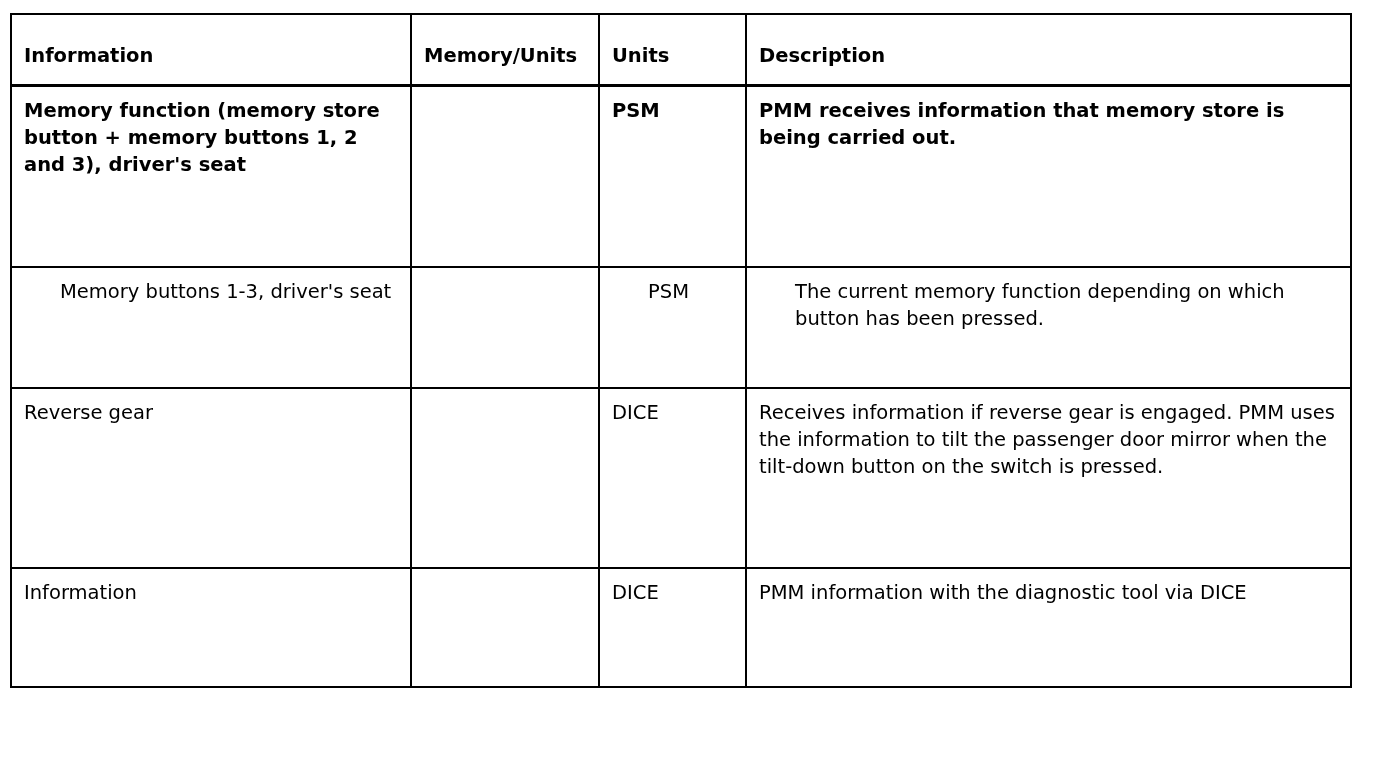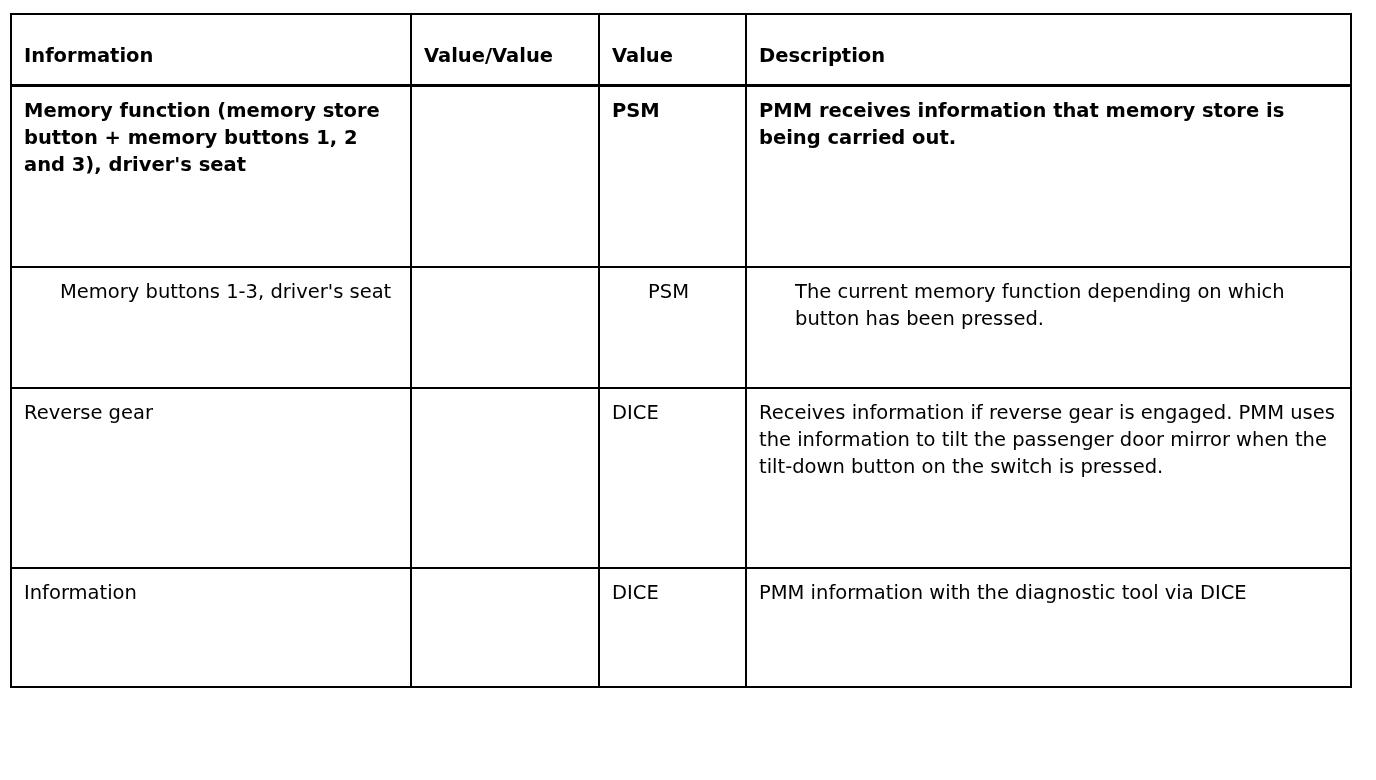--- a/index.html
+++ b/index.html
@@ -72,24 +72,24 @@
       <col class="c-value">
       <col class="c-from">
       <col class="c-desc">
     </colgroup>
     <thead>
       <tr>
         <th>
             <span class="cell-text">Information</span>
           </th>
         <th>
-            <span class="cell-text">Value/Value</span>
+            <span class="cell-text">Memory/Units</span>
           </th>
         <th>
-            <span class="cell-text">Value</span>
+            <span class="cell-text">Units</span>
           </th>
         <th>
             <span class="cell-text">Description</span>
           </th>
       </tr>
     </thead>
     <tbody>
 
       <tr class="r1">
         <td>

